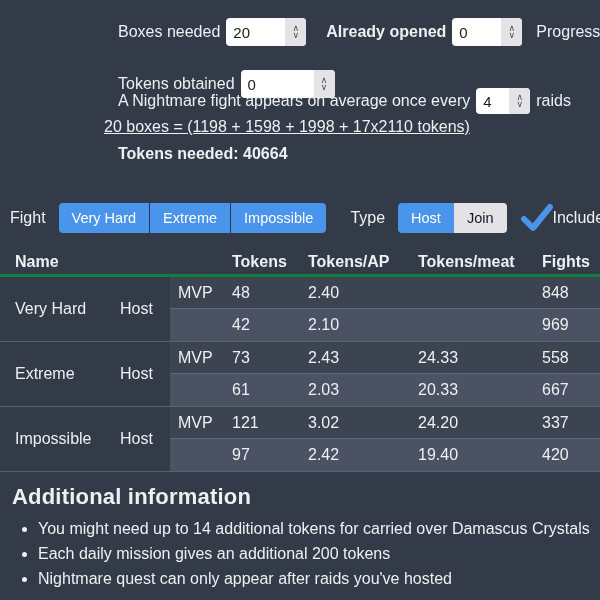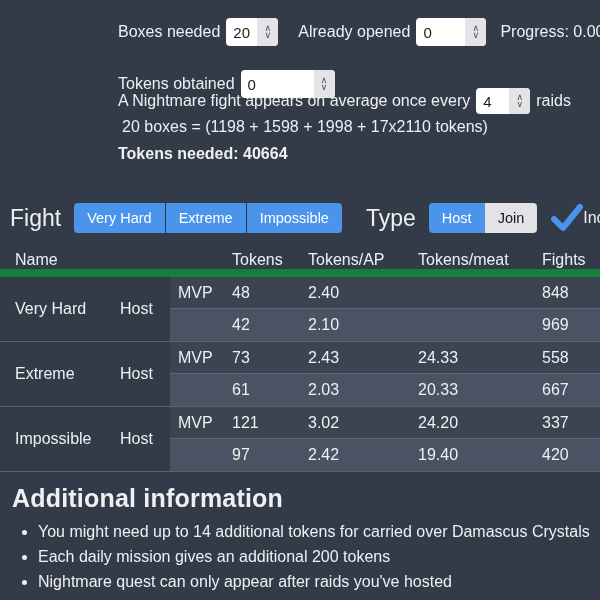--- a/index.html
+++ b/index.html
@@ -23,63 +23,63 @@
   .spin-val {
     flex:1; display:flex; align-items:center;
     padding-left:7px; color:#1b1b1b; font-size:15px;
   }
   .spin-btns {
     width:21px; background:#e4e4e6; color:#4c4c4c;
     display:flex; flex-direction:column; align-items:center; justify-content:center;
     font-family:"DejaVu Sans", sans-serif; font-size:9px; line-height:7px;
     cursor:default; user-select:none;
   }
-  .w58{width:52px} .w70{width:70px} .w94{width:94px} .w54{width:54px}
+  .w58{width:80px} .w70{width:70px} .w94{width:94px} .w54{width:54px}
   .h26{height:26px}
 
   .lbl { white-space:nowrap; }
   .gap6  { margin-left:6px; }
   .gap14 { margin-left:14px; }
-  .gap20 { margin-left:20px; }
+  .gap20 { margin-left:20px;font-weight:bold; }
   .bold  { font-weight:bold; }
 
   
   .seg-group { display:flex; border-radius:4px; overflow:hidden; }
   .seg {
     height:30px; padding:0 13px; display:flex; align-items:center;
     background:#4a94ec; color:#ffffff; font-size:14.5px; white-space:nowrap;
     border:none; cursor:pointer; font-family:inherit;
   }
   .seg + .seg { border-left:1px solid #2e3643; }
   .seg.off { background:#e3e3e5; color:#0f172a; border-left:none; }
-  .ctrl-lbl { font-size:23px; }
+  .ctrl-lbl { font-size:16px; }
 
   
   #raid-table { left:0; top:250px; width:600px; }
   .thead {
     display:grid; grid-template-columns:232px 76px 110px 124px 58px;
-    height:27px; align-items:center; font-weight:normal;
-    border-bottom:8px solid #15803d;
+    height:27px; align-items:center; font-weight:bold;
+    border-bottom:3px solid #15803d;
   }
   .thead .c-name { padding-left:15px; }
   .tgroup { display:flex; border-bottom:1px solid #59616f; }
   .gname { width:120px; padding-left:15px; display:flex; align-items:center; }
   .gtype { width:50px;  display:flex; align-items:center; }
   .grows { flex:1; display:flex; flex-direction:column; }
   .drow {
     height:32px; display:grid; align-items:center;
     grid-template-columns:62px 76px 110px 124px 58px;
   }
   .drow .c-mvp { padding-left:8px; }
   .drow.mvp { background:#3c4452; border-bottom:1px solid #5f6775; }
   .drow.alt { background:#4a5263; }
 
   
   #info { left:12px; top:484px; width:588px; }
-  #info h2 { font-size:25px; font-weight:bold; letter-spacing:0.2px; }
+  #info h2 { font-size:22px; font-weight:bold; letter-spacing:0.2px; }
   #info ul { margin-top:10px; padding-left:26px; }
   #info li { margin-bottom:7px; line-height:18px; white-space:nowrap; }
 
   .nowrap { white-space:nowrap; }
   #check-icon svg { display:block; }
 </style>
 </head>
 <body>
 
 <div class="abs flexrow nowrap" style="left:118px; top:18px;">
@@ -118,21 +118,21 @@
   <div class="spin w54 h26 gap6">
     <span class="spin-val">4</span>
     <span class="spin-btns">
         <span>∧</span>
         <span>∨</span>
       </span>
   </div>
   <span class="lbl gap6">raids</span>
 </div>
 
-<div class="abs nowrap" style="left:122px; top:118px;">20 boxes = (1198 + 1598 + 1998 + 17x2110 tokens)</div>
+<div class="abs nowrap" style="left:104px; top:118px;text-decoration:underline;">20 boxes = (1198 + 1598 + 1998 + 17x2110 tokens)</div>
 <div class="abs nowrap bold" style="left:118px; top:145px;">Tokens needed: 40664</div>
 
 <div class="abs flexrow nowrap" style="left:10px; top:202px;">
   <span class="ctrl-lbl">Fight</span>
   <div class="seg-group" style="margin-left:13px;">
     <button class="seg">Very Hard</button>
     <button class="seg">Extreme</button>
     <button class="seg">Impossible</button>
   </div>
   <span class="ctrl-lbl" style="margin-left:24px;">Type</span>

